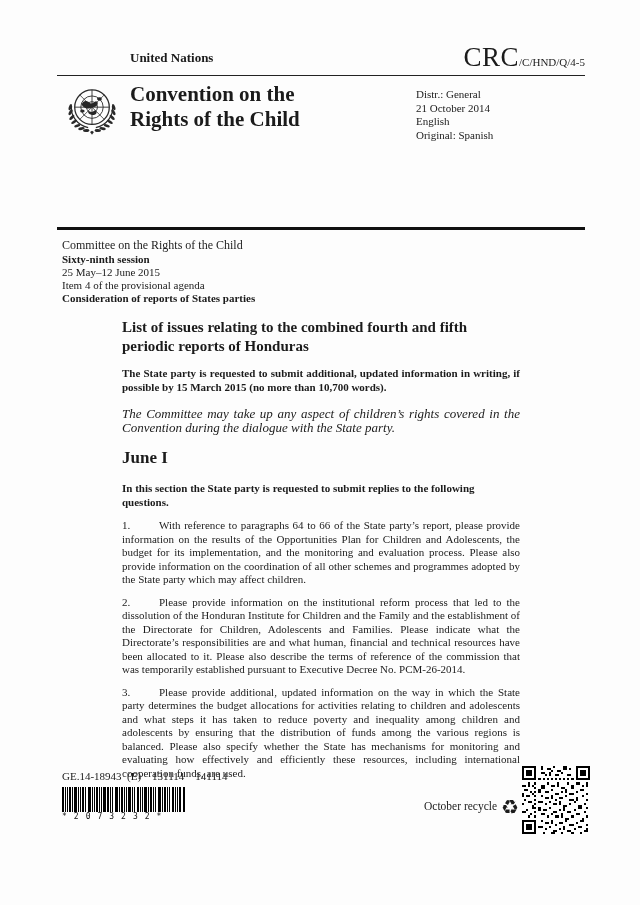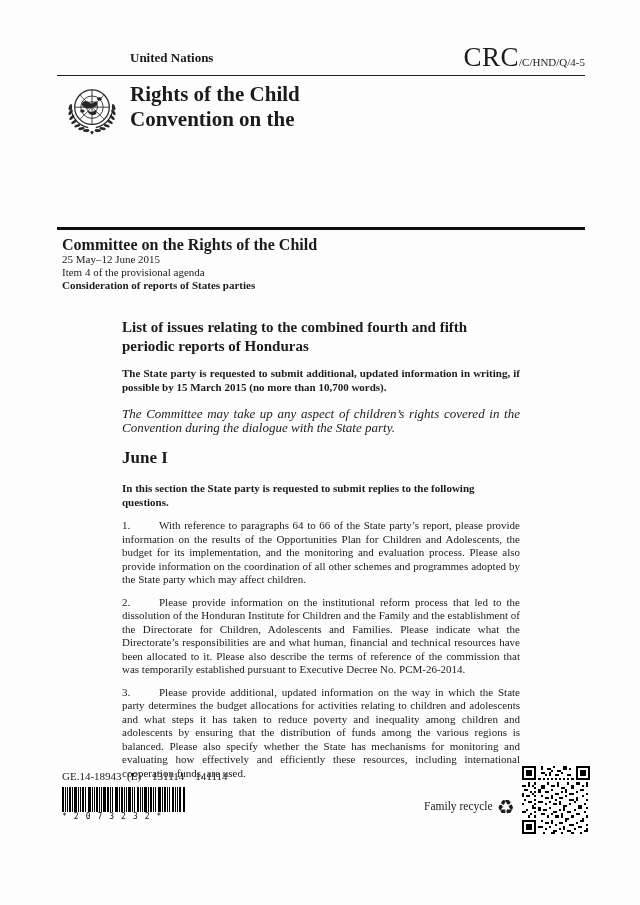--- a/index.html
+++ b/index.html
@@ -13,21 +13,21 @@
   .doc-symbol{position:absolute;right:55px;top:42px;white-space:nowrap;}
   .doc-symbol .big{font-size:27px;font-weight:400;letter-spacing:.5px;}
   .doc-symbol .small{font-size:11px;}
   .rule-thin{position:absolute;left:57px;top:75px;width:528px;height:1px;background:#222;}
   .emblem{position:absolute;left:60px;top:79px;width:64px;height:64px;}
   .conv-title{position:absolute;left:130px;top:82px;font-size:21px;font-weight:bold;line-height:25px;}
   .distr-block{position:absolute;left:416px;top:88px;font-size:11px;line-height:13.5px;}
   .rule-thick{position:absolute;left:57px;top:227px;width:528px;height:3px;background:#111;}
   
   .session{position:absolute;left:62px;top:237px;font-size:11px;line-height:13px;}
-  .session .committee{font-size:16px;font-weight:bold;line-height:16px;}
+  .session .committee{font-size:12px;font-weight:normal;line-height:16px;}
   .session .b{font-weight:bold;}
   
   .content{position:absolute;left:122px;top:318px;width:398px;}
   .list-title{font-size:15px;font-weight:bold;line-height:18.5px;margin:0 0 12px 0;}
   .notice-bold{font-size:11px;font-weight:bold;line-height:13.5px;text-align:justify;margin:0 0 13px 0;}
   .notice-italic{font-size:13px;font-style:italic;line-height:13.5px;text-align:justify;margin:0 0 14px 0;}
   .part-heading{font-size:17px;font-weight:bold;margin:6px 0 14px 0;}
   .part-intro{font-size:11px;font-weight:bold;line-height:13.5px;margin:0 0 10px 0;}
   .npara{font-size:11px;line-height:13.5px;text-align:justify;margin:0 0 9px 0;}
   .pnum{display:inline-block;width:37px;}
@@ -86,29 +86,36 @@
         <ellipse cx="78" cy="67" rx="2.2" ry="5" transform="rotate(-60 78 67)"></ellipse>
         <ellipse cx="73" cy="73" rx="2.2" ry="5" transform="rotate(-72 73 73)"></ellipse>
         <ellipse cx="66.5" cy="77.5" rx="2.2" ry="5" transform="rotate(-80 66.5 77.5)"></ellipse>
         <ellipse cx="59" cy="80.5" rx="2.2" ry="5" transform="rotate(-88 59 80.5)"></ellipse>
         <path d="M47 83l3 4 3-4-3-2z"></path>
       </g>
     </svg>
   </div>
 
   <div class="conv-title">
+    <div>Convention on the</div>
     <div>Rights of the Child</div>
-    <div>Convention on the</div>
-  </div>
-
+  </div>
+
+  <div class="distr-block">
+    <div>Distr.: General</div>
+    <div>21 October 2014</div>
+    <div>English</div>
+    <div>Original: Spanish</div>
+  </div>
 
   <div class="rule-thick"></div>
 
   <div class="session">
     <div class="committee">Committee on the Rights of the Child</div>
+    <div class="b">Sixty-ninth session</div>
     <div>25 May–12 June 2015</div>
     <div>Item 4 of the provisional agenda</div>
     <div class="b">Consideration of reports of States parties</div>
   </div>
 
   <div class="content">
     <h1 class="list-title">List of issues relating to the combined fourth and fifth periodic reports of Honduras</h1>
     <p class="notice-bold">The State party is requested to submit additional, updated information in writing, if possible by 15 March 2015 (no more than 10,700 words).</p>
     <p class="notice-italic">The Committee may take up any aspect of children’s rights covered in the Convention during the dialogue with the State party.</p>
     <h2 class="part-heading">June I</h2>
@@ -171,21 +178,21 @@
         <rect x="113" y="0" width="1" height="25"></rect>
           <rect x="115" y="0" width="1" height="25"></rect>
         <rect x="117" y="0" width="2" height="25"></rect>
           <rect x="121" y="0" width="2" height="25"></rect>
       </g>
     </svg>
   </div>
   <div class="barcode-digits">*2073232*</div>
 
   <div class="recycle">
-    <span>Family recycle</span><span class="glyph">♻</span>
+    <span>October recycle</span><span class="glyph">♻</span>
   </div>
 
   <div class="qr">
     <svg viewBox="0 0 33 33" width="68" height="68" aria-hidden="true" shape-rendering="crispEdges">
       <rect x="0" y="0" width="33" height="33" fill="#fff"></rect>
       <g fill="#000">
         <path d="M0 0h7v7h-7zM1 1v5h5v-5z" fill-rule="evenodd"></path>
         <rect x="2" y="2" width="3" height="3"></rect>
         <path d="M26 0h7v7h-7zM27 1v5h5v-5z" fill-rule="evenodd"></path>
         <rect x="28" y="2" width="3" height="3"></rect>

